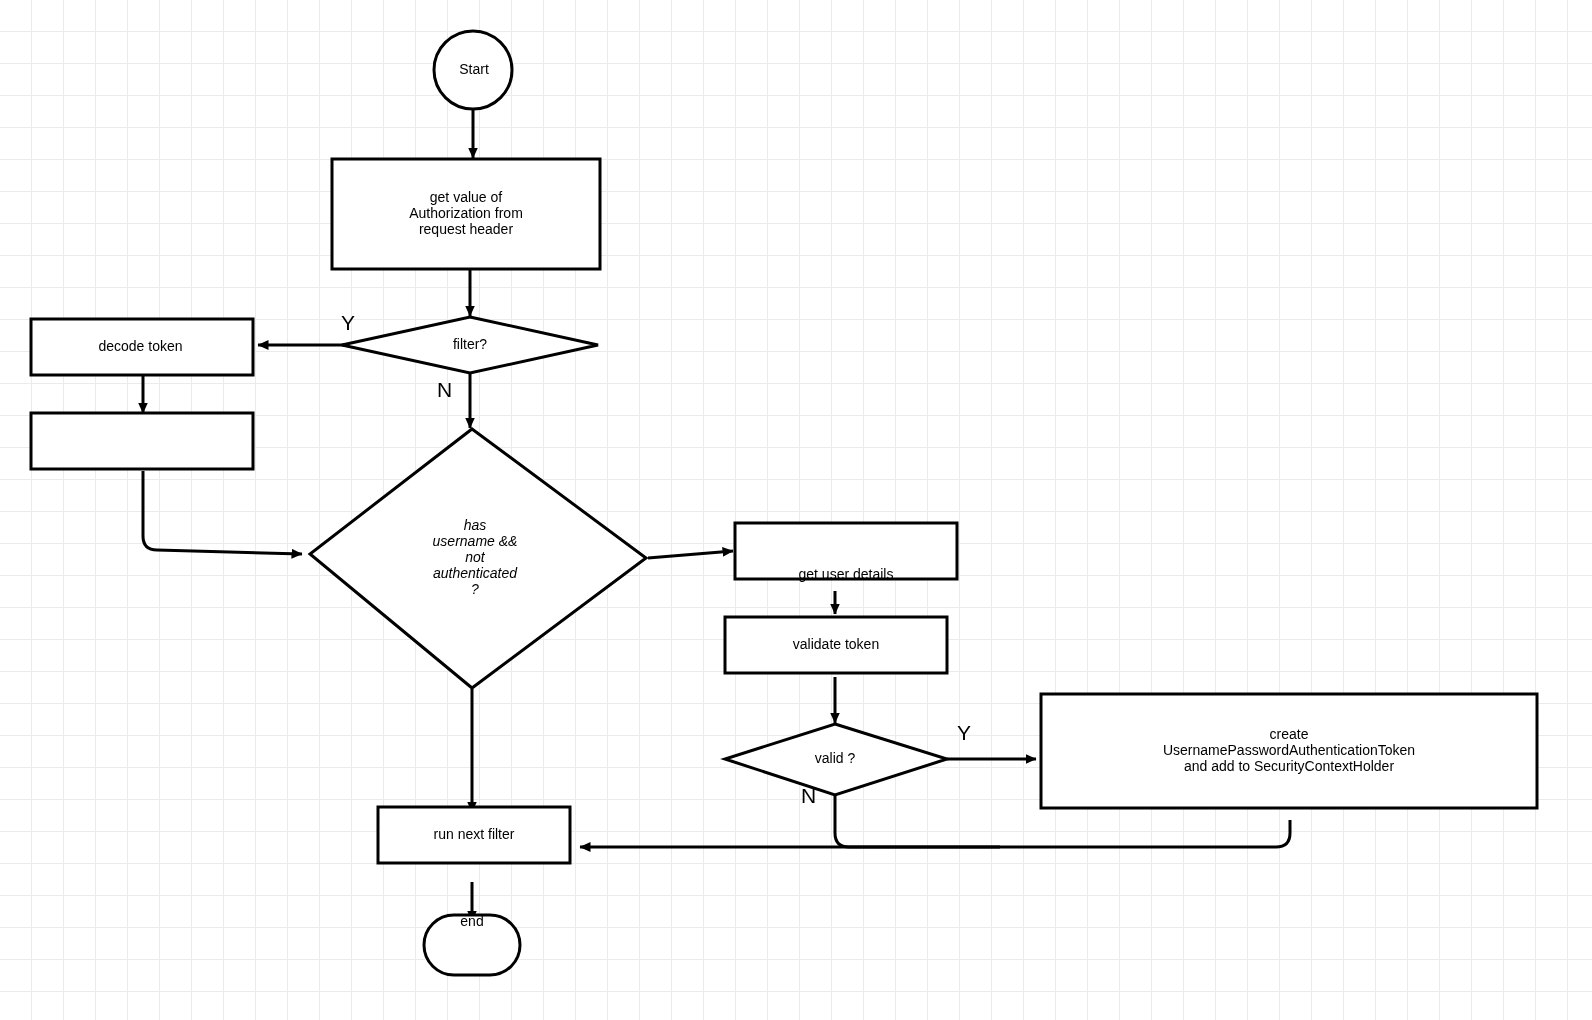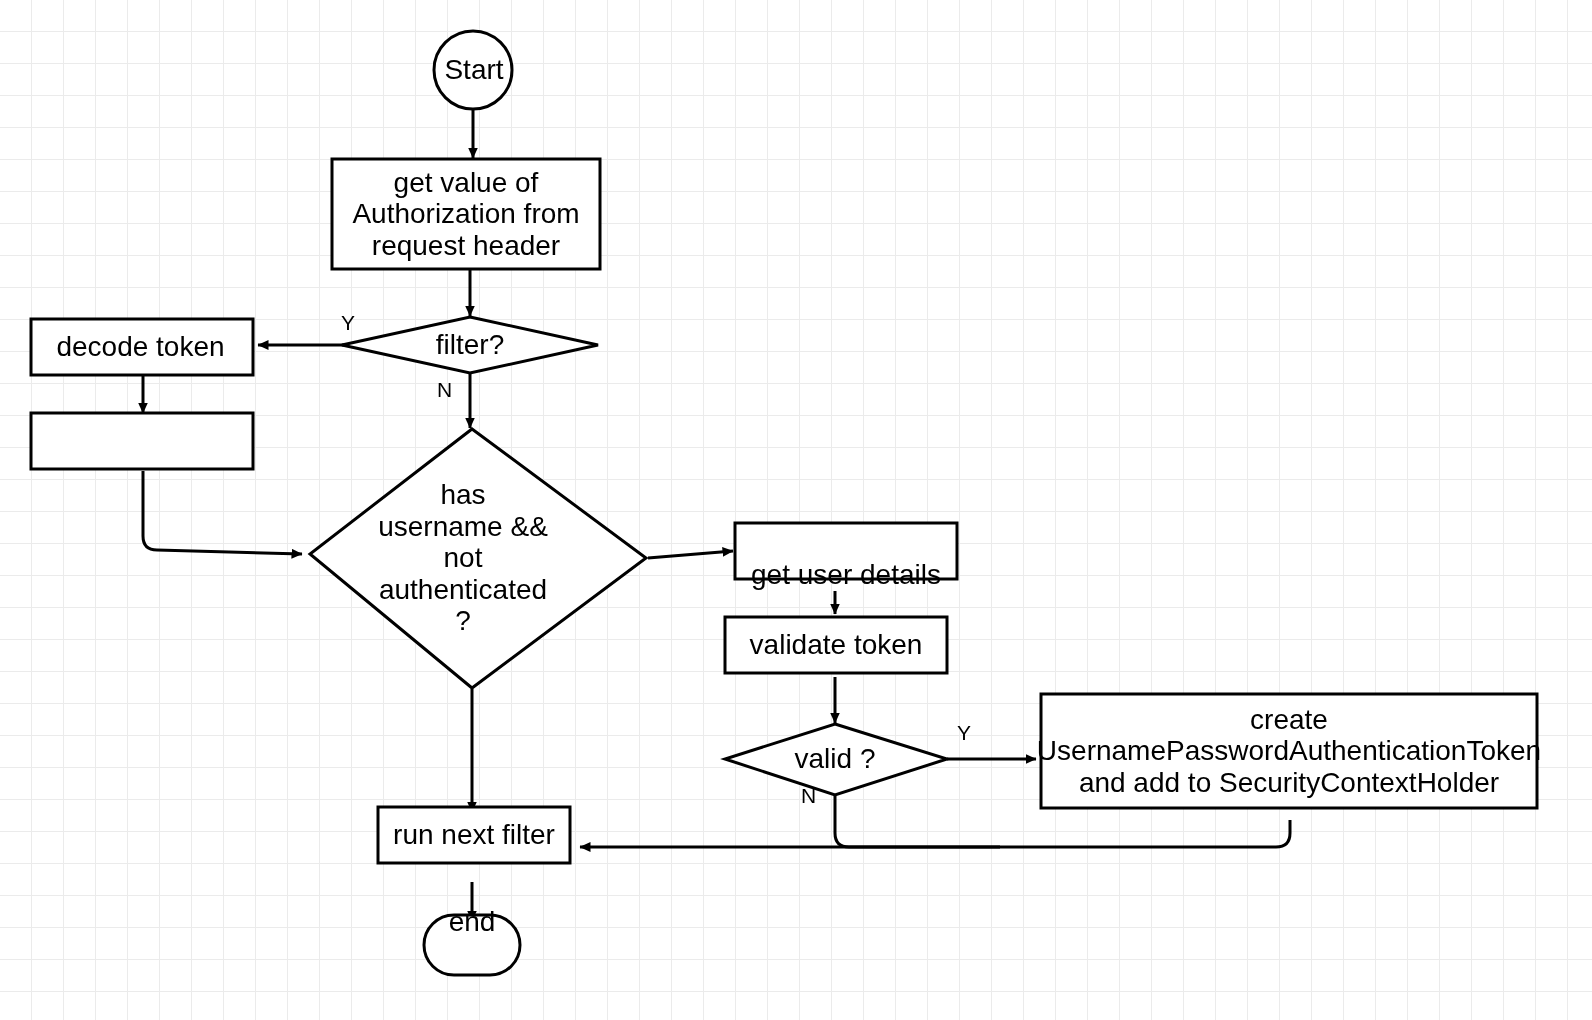--- a/index.html
+++ b/index.html
@@ -41,21 +41,21 @@
     pointer-events: none;
     white-space: pre-line;
   }
   .edge-label {
     position: absolute;
     color: #000000;
     font-size: 21px;
     line-height: 1;
     pointer-events: none;
   }
-  .fs22 { font-size: 28px; }
+  .fs22 { font-size: 14px; }
 </style>
 </head>
 <body>
 
 <div id="canvas">
 
   <svg id="diagram-svg" viewBox="0 0 1592 1020" xmlns="http://www.w3.org/2000/svg">
     <defs>
       <marker id="arrow" markerWidth="12" markerHeight="12" refX="10.5" refY="5" orient="auto" markerUnits="userSpaceOnUse">
         <path d="M0,0 L11,5 L0,10 z" fill="#000000"></path>
@@ -122,21 +122,21 @@
 
   <div class="node-label fs22" style="left:334px; top:161px; width:264px; height:106px;border-radius:15px;">get value of
 Authorization from
 request header</div>
 
   <div class="node-label fs22" style="left:410px; top:323px; width:120px; height:44px;">filter?</div>
 
   <div class="node-label fs22" style="left:33px; top:321px; width:215px; height:52px;">decode token</div>
 
 
-  <div class="node-label fs22" style="left:370px; top:483px; width:186px; height:150px;">has
+  <div class="node-label fs22" style="left:382px; top:483px; width:186px; height:150px;font-style:italic;">has
 username &amp;&amp;
 not
 authenticated
 ?</div>
 
   <div class="node-label fs22" style="left:737px; top:525px; width:218px; height:52px;margin-top:24px;">get user details</div>
 
   <div class="node-label fs22" style="left:727px; top:619px; width:218px; height:52px;">validate token</div>
 
   <div class="node-label fs22" style="left:775px; top:737px; width:120px; height:44px;">valid ?</div>

